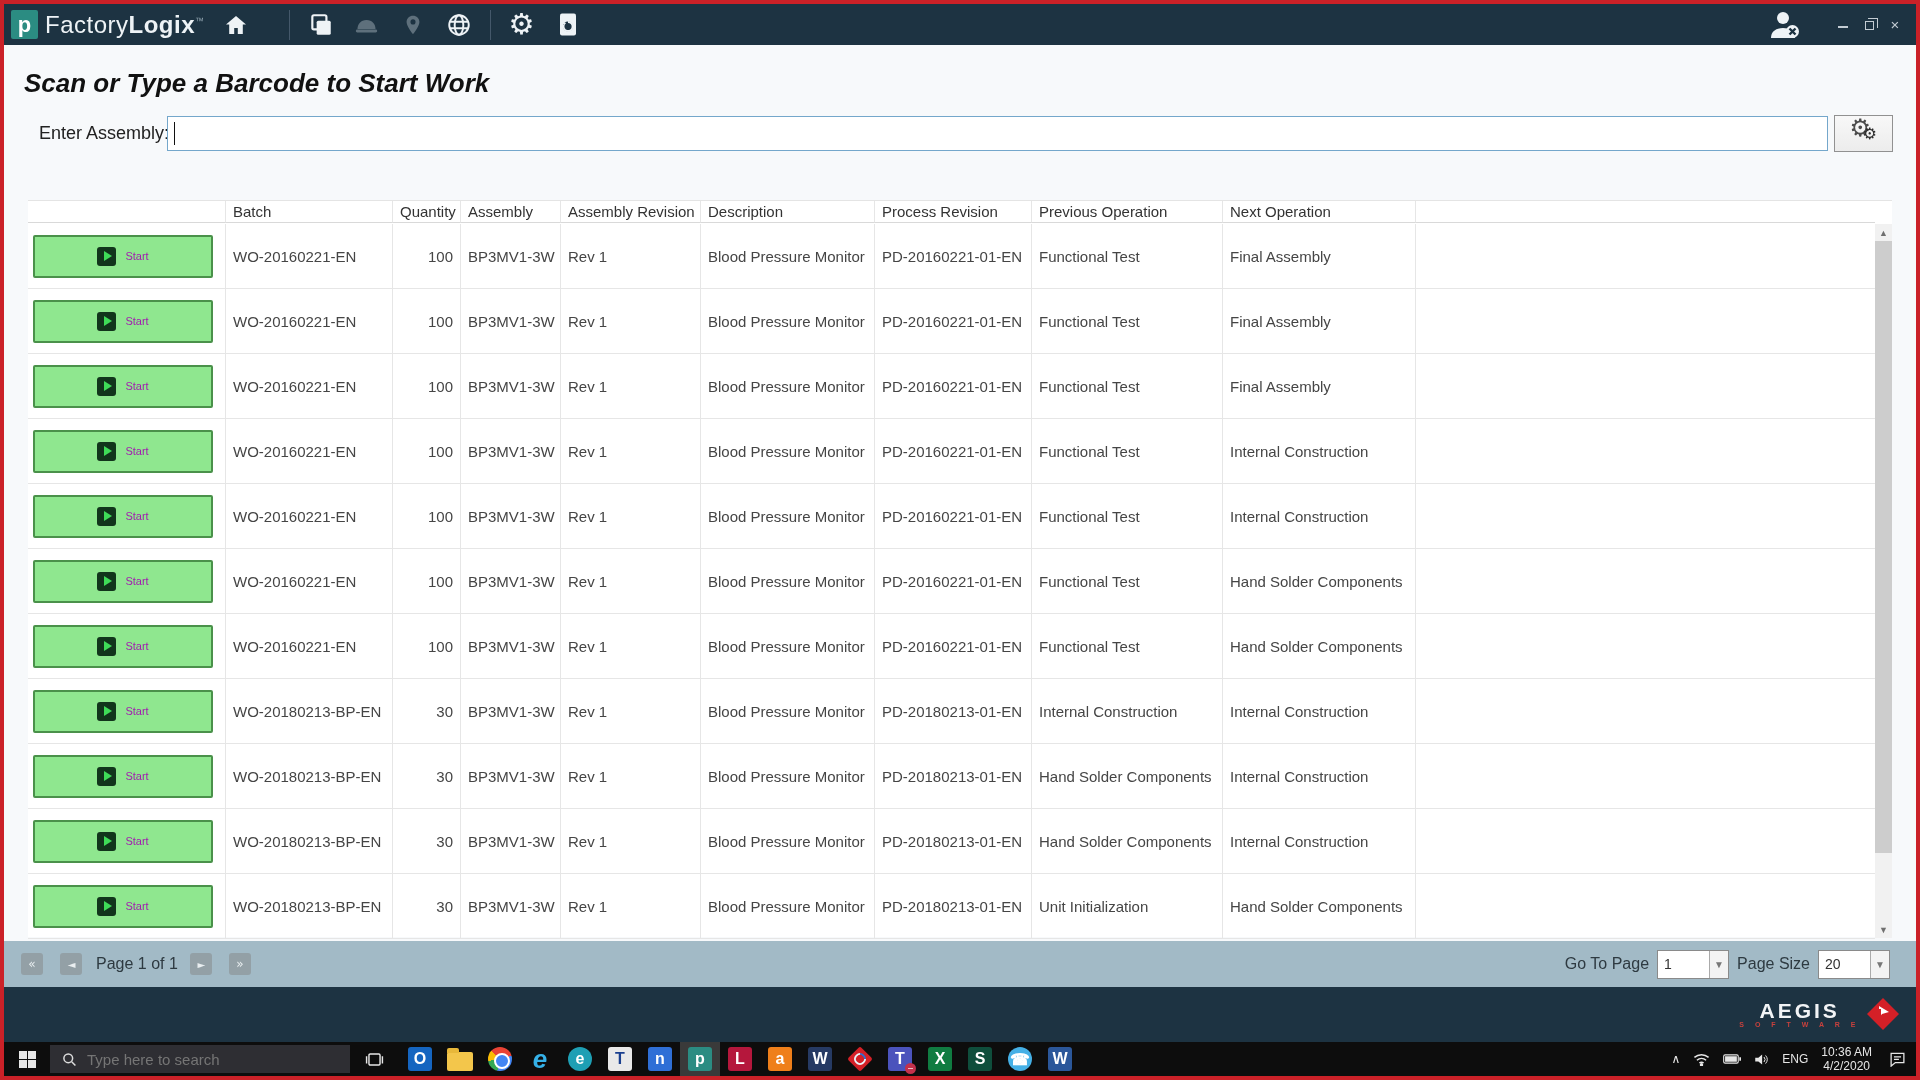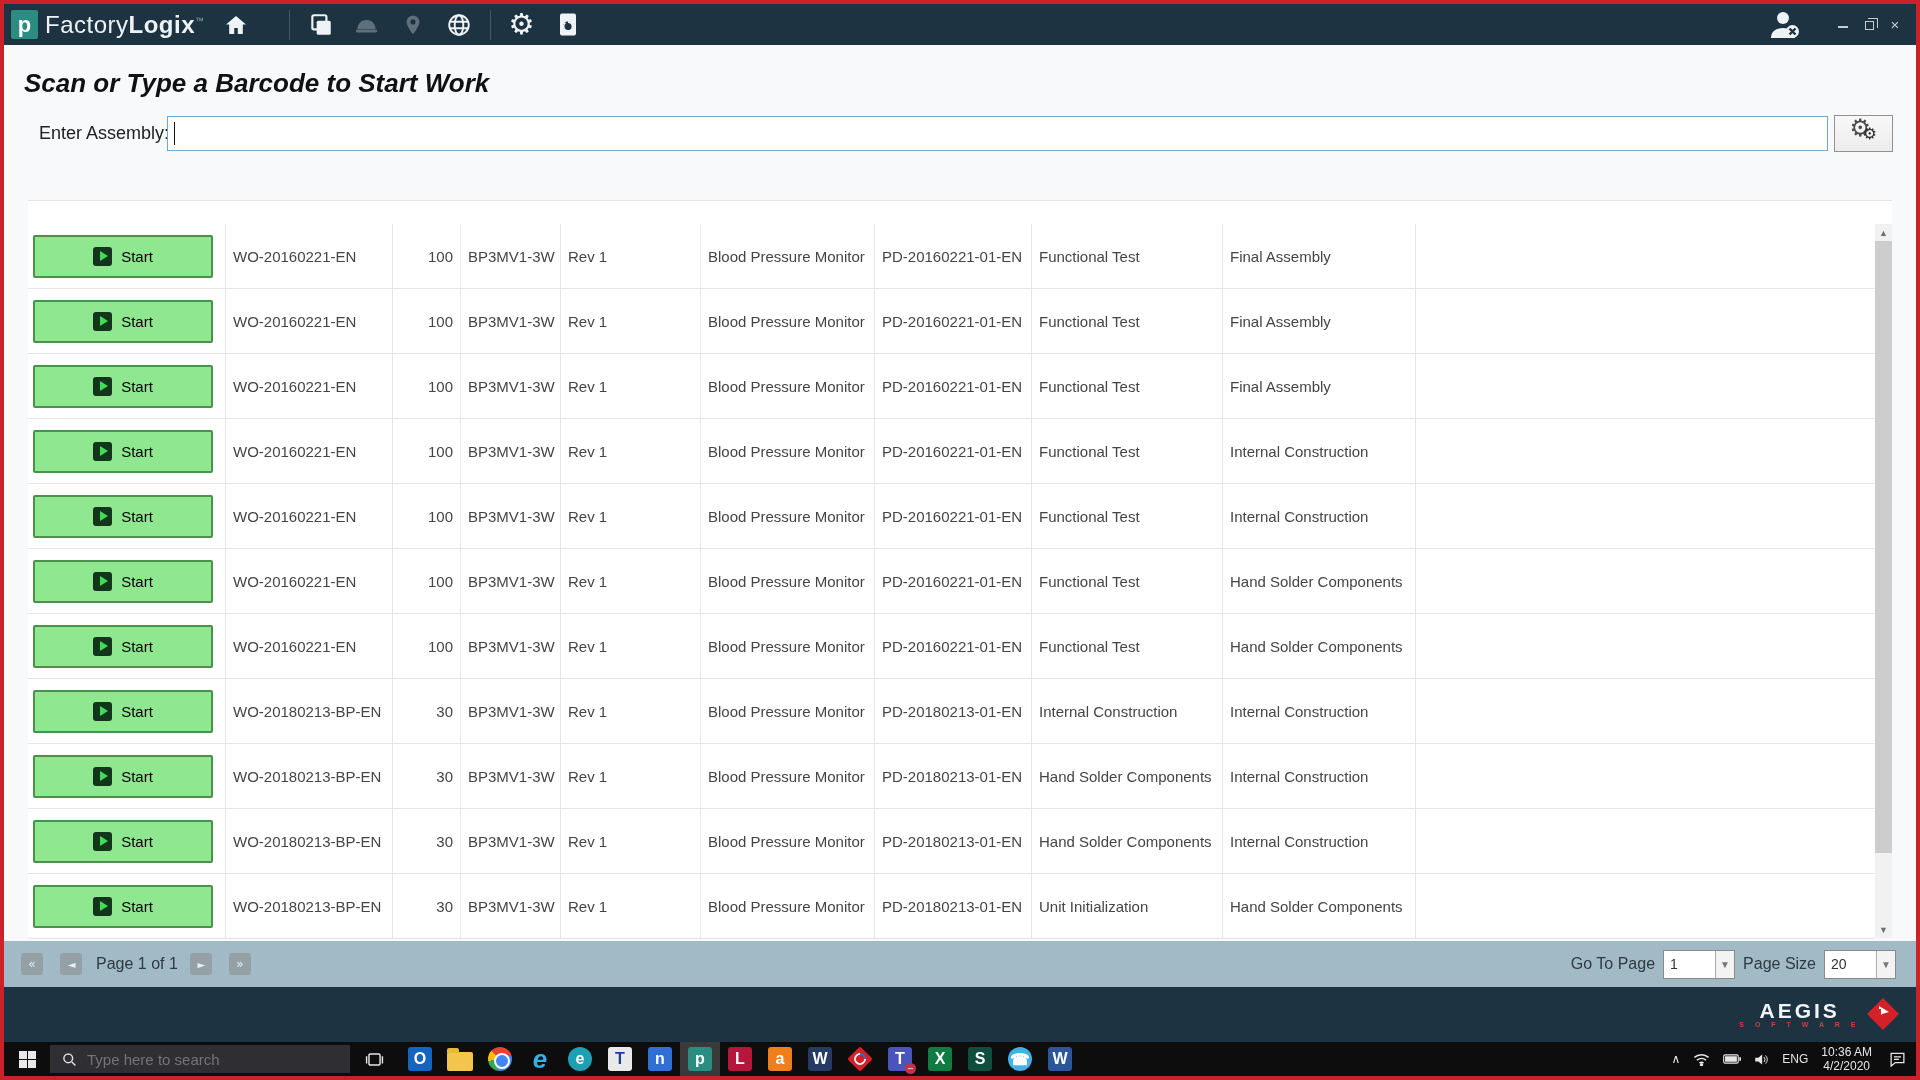--- a/index.html
+++ b/index.html
@@ -40,37 +40,37 @@
   .grid-cols { display:grid; grid-template-columns:198px 167px 68px 100px 140px 174px 157px 191px 193px 1fr; }
   .thead { height:22px; }
   .thead .hcell { font-size:15px; color:#333; padding:2px 0 0 7px; border-right:1px solid #e6e6e6; border-bottom:1px solid #d9d9d9; white-space:nowrap; overflow:hidden; }
   .thead .hcell:last-child { border-right:none; }
   .tbody { position:absolute; top:23px; left:0; width:1847px; }
   .trow { height:65px; }
   .trow .cell { font-size:15px; color:#454545; border-right:1px solid #e6e6e6; border-bottom:1px solid #e6e6e6; padding:0 0 0 7px; display:flex; align-items:center; white-space:nowrap; overflow:hidden; }
   .trow .cell:last-child { border-right:none; }
   .cell.qty { justify-content:flex-end; padding-right:7px; }
   .cell.c-btn { padding:0; justify-content:flex-start; }
-  .start-btn { width:180px; height:43px; margin-left:5px; background:#8fe78f; border:2px solid #4a914a; border-radius:2px; display:flex; align-items:center; justify-content:center; gap:9px; font-size:15px; color:#000000; cursor:pointer; font-family:"Liberation Sans", sans-serif; }
+  .start-btn { width:180px; height:43px; margin-left:5px; background:#8fe78f; border:2px solid #4a914a; border-radius:2px; display:flex; align-items:center; justify-content:center; gap:9px; font-size:11px; color:#a21caf; cursor:pointer; font-family:"Liberation Sans", sans-serif; }
   .play-ic { width:19px; height:19px; background:#12351c; border-radius:3px; display:flex; align-items:center; justify-content:center; }
   .play-ic:before { content:""; display:block; margin-left:2px; border-style:solid; border-width:5px 0 5px 8px; border-color:transparent transparent transparent #3fdc58; }
 
   
   .vscroll { position:absolute; right:0; top:23px; width:17px; height:714px; background:#f1f1f1; }
   .vs-arrow { position:absolute; left:0; width:17px; height:17px; color:#6f6f6f; font-size:9px; display:flex; align-items:center; justify-content:center; }
   .vs-up { top:0; }
   .vs-down { bottom:0; }
   .vs-thumb { position:absolute; left:0; top:17px; width:17px; height:612px; background:#cdcdcd; }
 
   
   .pager { position:absolute; left:0; top:937px; width:1912px; height:46px; background:#a2bac6; display:flex; align-items:center; }
   .pg-btn { width:22px; height:22px; background:#93a0a6; border-radius:3px; color:#e9eef0; font-size:12px; display:flex; align-items:center; justify-content:center; margin-left:17px; cursor:pointer; font-family:"DejaVu Sans", sans-serif; }
   .pg-btn .bar { font-size:10px; letter-spacing:-1px; }
   .pg-text { font-size:16px; color:#2e3a41; margin:0 6px 0 14px; }
-  .pg-right { margin-left:auto; display:flex; align-items:center; margin-right:20px; gap:8px; }
+  .pg-right { margin-left:auto; display:flex; align-items:center; margin-right:26px; gap:8px; }
   .pg-label { font-size:16px; color:#2e3a41; }
   .combo { width:72px; height:29px; background:#fff; border:1px solid #8a8a8a; position:relative; font-size:14px; color:#333; display:flex; align-items:center; padding-left:6px; cursor:pointer; }
   .combo .chev { position:absolute; right:0; top:0; width:19px; height:27px; background:#f3f3f3; border-left:1px solid #aaa; display:flex; align-items:center; justify-content:center; color:#777; font-size:10px; }
 
   
   .footer { position:absolute; left:0; top:983px; width:1912px; height:63px; background:#1d3342; }
   .aegis { position:absolute; right:16px; top:10px; display:flex; align-items:center; gap:6px; }
   .aegis-txt { text-align:center; }
   .aegis-name { color:#f2f4f6; font-size:21px; font-weight:bold; letter-spacing:3px; line-height:20px; }
   .aegis-sub { color:#c8413d; font-size:7px; letter-spacing:4.5px; font-weight:bold; }
@@ -182,20 +182,32 @@
     <div class="caret"></div>
     <div class="barcode-btn">
       <div class="gears2">
           <span class="g1">⚙</span>
           <span class="g2">⚙</span>
         </div>
     </div>
   </div>
 
   <div class="table-wrap">
+    <div class="thead grid-cols" id="thead" style="width:1847px">
+        <div class="hcell"></div>
+        <div class="hcell">Batch</div>
+        <div class="hcell">Quantity</div>
+        <div class="hcell">Assembly</div>
+        <div class="hcell">Assembly Revision</div>
+        <div class="hcell">Description</div>
+        <div class="hcell">Process Revision</div>
+        <div class="hcell">Previous Operation</div>
+        <div class="hcell">Next Operation</div>
+        <div class="hcell"></div>
+      </div>
     <div class="tbody" id="tbody">
     <div class="trow grid-cols">
       <div class="cell c-btn">
         <button class="start-btn">
               <span class="play-ic"></span>
               <span>Start</span>
             </button>
       </div>
       <div class="cell">WO-20160221-EN</div>
       <div class="cell qty">100</div>

